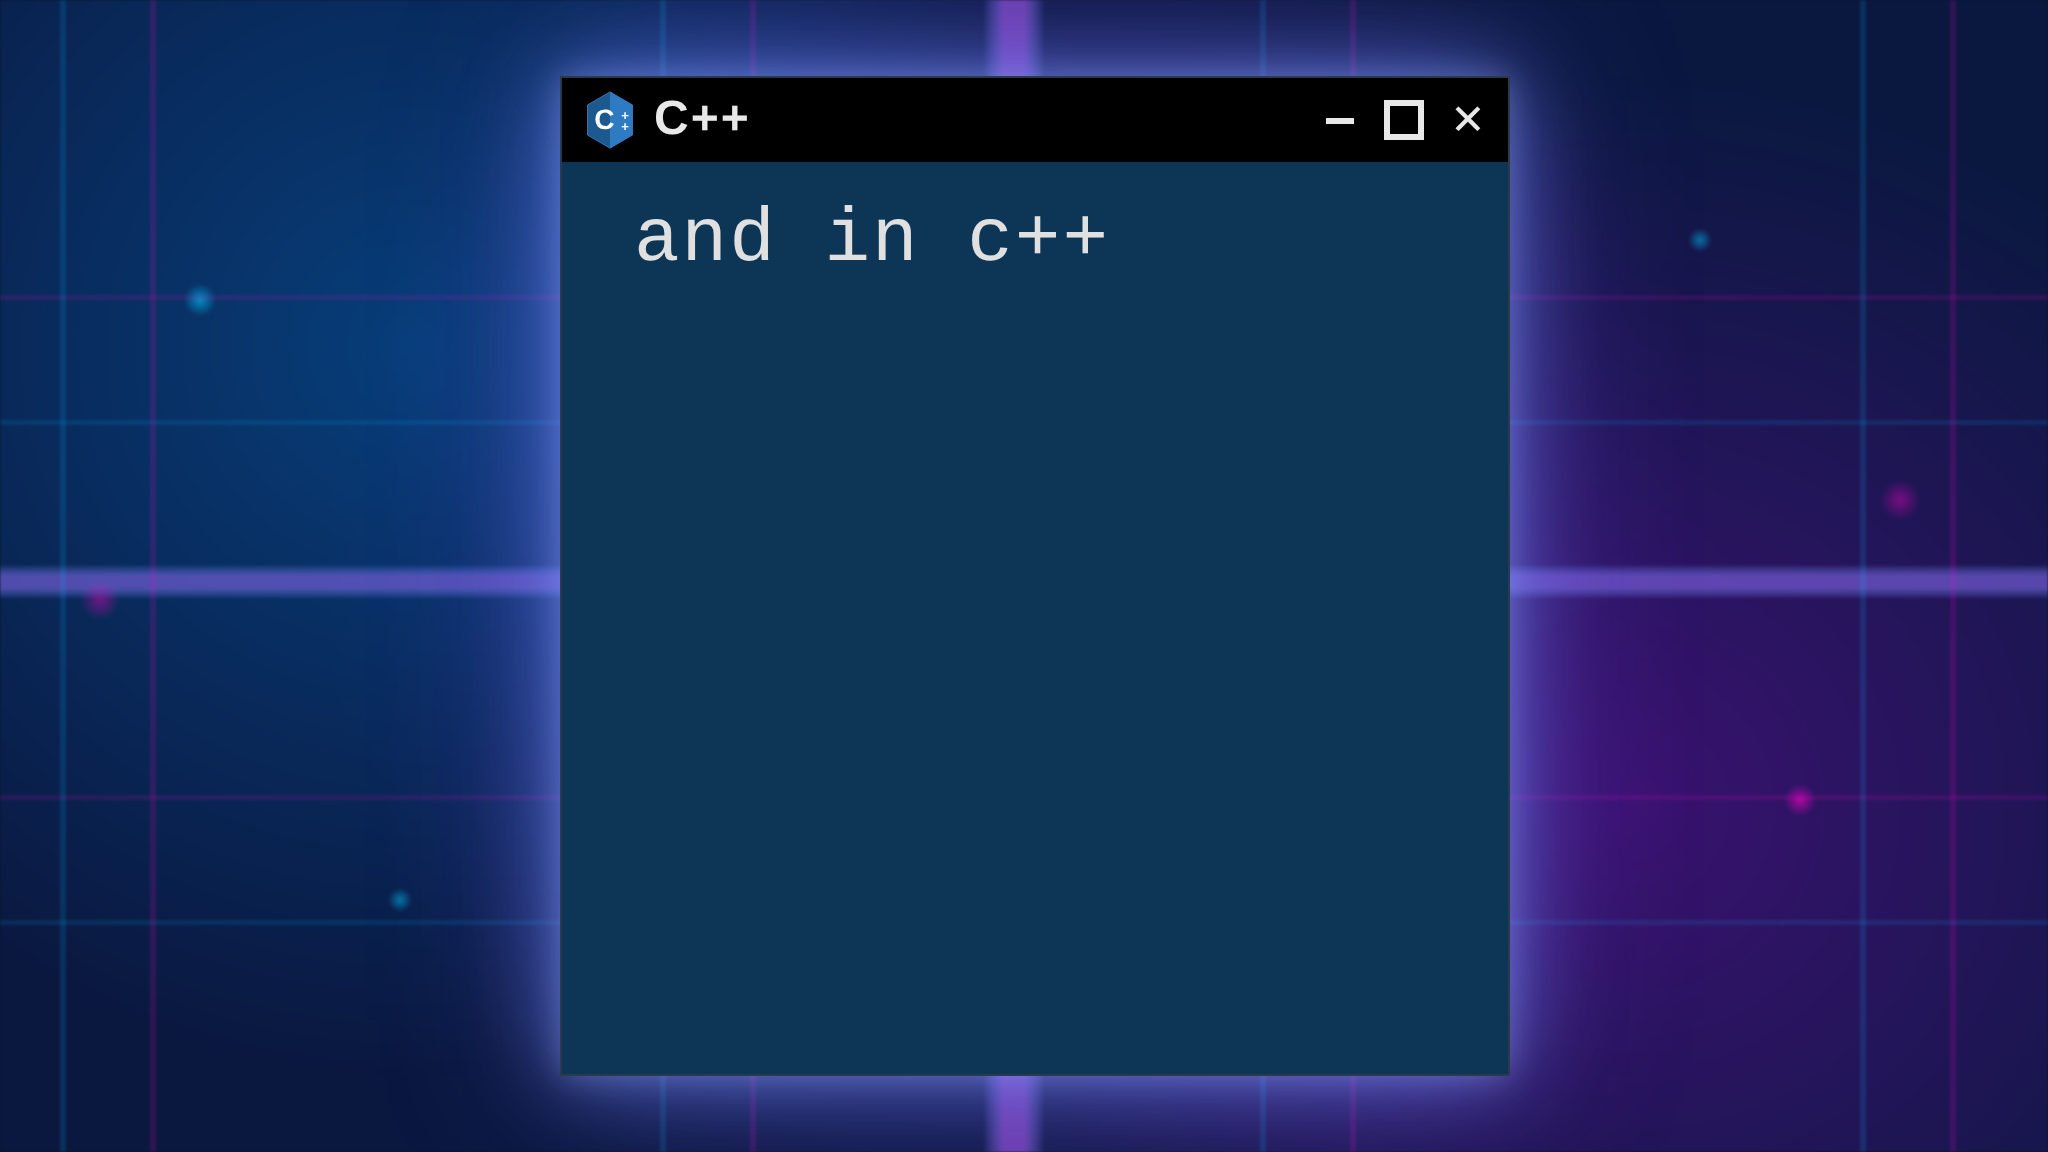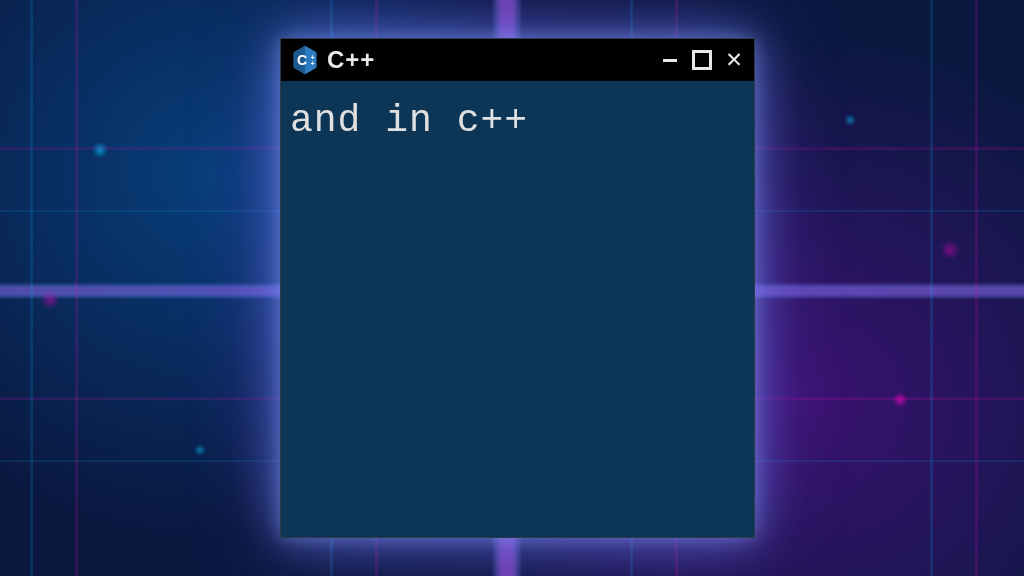--- a/index.html
+++ b/index.html
@@ -129,21 +129,21 @@
     }
     
     .close-icon {
       font-size: 26px;
       font-weight: bold;
     }
     
     .content {
       flex: 1;
       background: #0d3555;
-      padding: 18px 9px;
+      padding: 18px 36px;
       color: #e0e0e0;
       font-size: 38px;
       font-family: 'Consolas', 'Courier New', monospace;
       letter-spacing: 1px;
     }
   </style>
 </head>
 <body>
 
 <div class="bg"></div>

